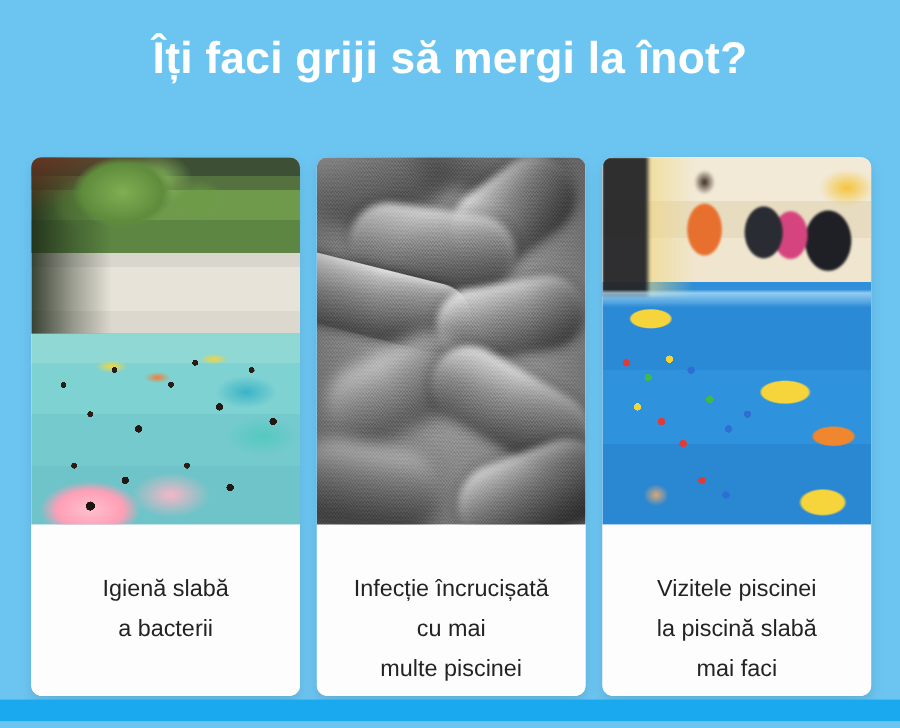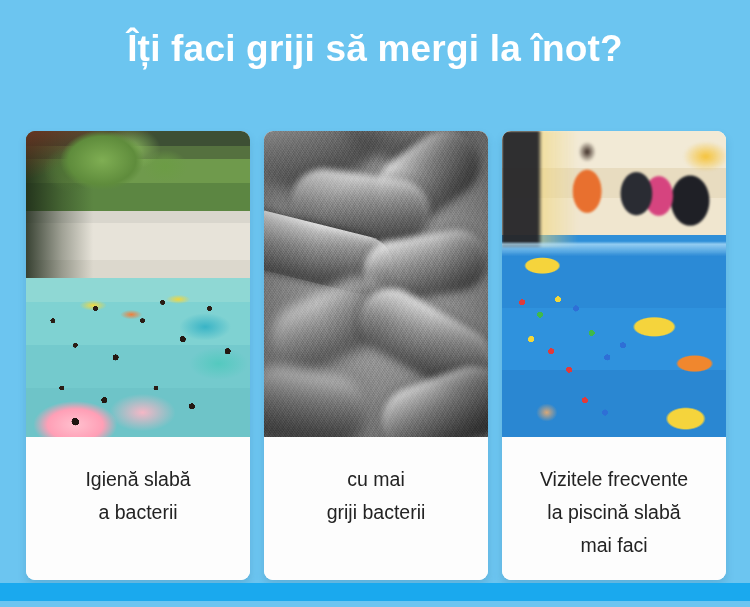--- a/index.html
+++ b/index.html
@@ -59,21 +59,21 @@
     height: 306px;
     overflow: hidden;
     background: #9fb6c2;
   }
   .card-caption {
     flex: 1;
     display: flex;
     flex-direction: column;
     align-items: center;
     justify-content: flex-start;
-    padding-top: 26px;
+    padding-top: 38px;
     background: #fdfdfd;
   }
   .caption-line {
     display: block;
     width: 100%;
     text-align: center;
     color: #232323;
     font-size: 19.5px;
     line-height: 33px;
     font-weight: normal;
@@ -267,29 +267,30 @@
         <div class="rod sharp" style="left:-16%; top:30%; width:74%; height:19%; transform:rotate(14deg);"></div>
         <div class="rod soft" style="left:44%; top:34%; width:56%; height:20%; transform:rotate(-10deg);"></div>
         <div class="rod vsoft" style="left:2%;  top:52%; width:58%; height:22%; transform:rotate(-26deg);"></div>
         <div class="rod soft" style="left:40%; top:58%; width:64%; height:21%; transform:rotate(30deg);"></div>
         <div class="rod vsoft" style="left:-10%; top:78%; width:56%; height:24%; transform:rotate(10deg);"></div>
         <div class="rod soft" style="left:52%; top:80%; width:58%; height:23%; transform:rotate(-20deg);"></div>
         <div class="p2-grain"></div>
         <div class="p2-vig"></div>
       </div>
       <div class="card-caption">
+        <span class="caption-line">Infecție încrucișată</span>
         <span class="caption-line">cu mai</span>
-        <span class="caption-line">griji bacterii</span>
+        <span class="caption-line">multe piscinei</span>
       </div>
     </div>
 
     <div class="card">
       <div class="card-photo p3"></div>
       <div class="card-caption">
-        <span class="caption-line">Vizitele frecvente</span>
+        <span class="caption-line">Vizitele piscinei</span>
         <span class="caption-line">la piscină slabă</span>
         <span class="caption-line">mai faci</span>
       </div>
     </div>
 
   </div>
 
   <div class="bottom-bar"></div>
 
 </div>

